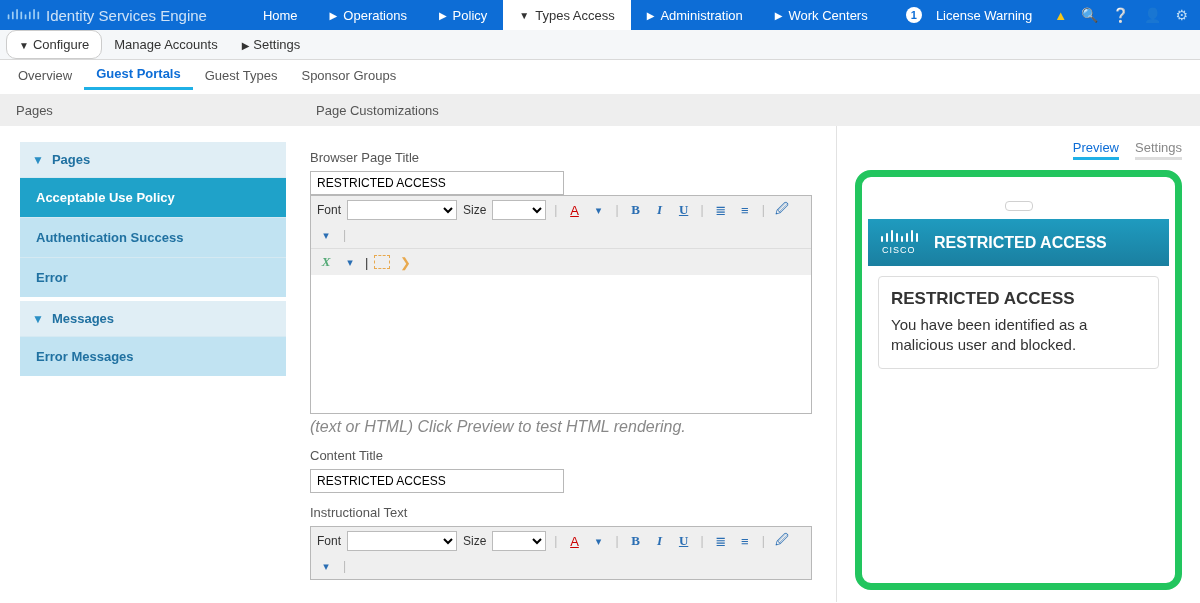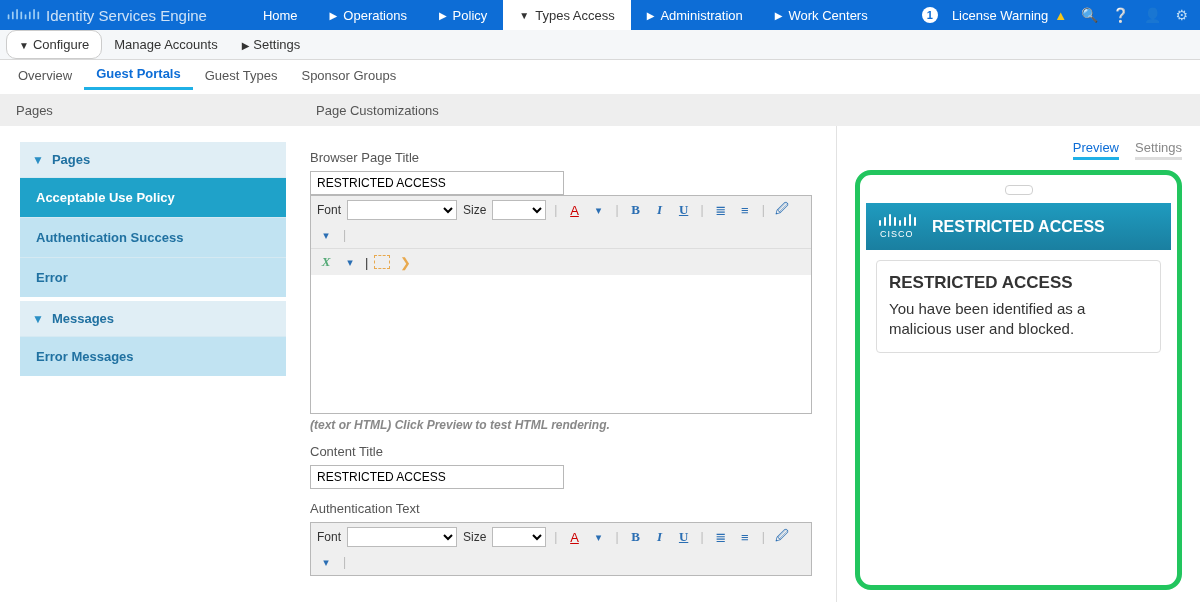--- a/index.html
+++ b/index.html
@@ -8,21 +8,21 @@
   .topbar { background:#0d6dd6; color:#fff; height:30px; display:flex; align-items:center; }
   .logo { width:34px; margin:0 6px 0 6px; }
   .barsvg { display:block; }
   .app-title { color:#cfe3f7; font-size:15px; margin-right:40px; }
   .topnav { display:flex; align-items:stretch; height:30px; }
   .topnav .item { display:flex; align-items:center; padding:0 16px; color:#fff; font-size:13px; cursor:pointer; }
   .topnav .item.active { background:#fff; color:#333; }
   .topnav .item .tri { margin-right:6px; font-size:10px; }
   .topbar .right { margin-left:auto; display:flex; align-items:center; gap:14px; padding-right:12px; }
   .badge { background:#fff; color:#0d6dd6; width:16px; height:16px; border-radius:50%; display:flex; align-items:center; justify-content:center; font-size:11px; font-weight:bold; }
-  .lw { color:#fff; font-size:13px; display:flex; align-items:center; gap:6px; }
+  .lw { color:#fff; font-size:13px; display:flex; align-items:center; gap:22px; }
   .warn { color:#f5c518; }
   .ticon { color:#bcdcf5; font-size:14px; }
   
   .subbar1 { height:30px; border-bottom:1px solid #d9d9d9; display:flex; align-items:center; background:#f5f7f9; padding-left:6px; }
   .subbar1 .item { padding:6px 12px; cursor:pointer; color:#333; font-size:13px; }
   .subbar1 .item.first { border:1px solid #ccc; border-radius:10px; background:#fff; }
   .subbar1 .tri { font-size:10px; margin-right:4px; }
   .subbar2 { height:30px; display:flex; align-items:center; padding-left:6px; background:#fff; }
   .subbar2 .item { padding:6px 12px; color:#555; cursor:pointer; font-size:13px; }
   .subbar2 .item.active { color:#0d6dd6; border-bottom:3px solid #1fb0e6; font-weight:bold; }
@@ -45,26 +45,26 @@
   .editor-wrap { border:1px solid #b8b8b8; }
   .toolbar { background:#efefef; display:flex; align-items:center; gap:6px; padding:4px 6px; flex-wrap:wrap; font-size:12px; }
   .toolbar .sep { color:#bbb; margin:0 2px; }
   .toolbar select { width:110px; height:20px; border:1px solid #bbb; background:#fff; }
   .toolbar select.size { width:54px; }
   .tbtn { display:inline-flex; align-items:center; justify-content:center; width:18px; height:18px; color:#2a6eb3; cursor:pointer; font-size:13px; }
   .tbtn.br { font-family:serif; font-weight:bold; }
   .tbtn.sm { font-size:11px; }
   .toolbar2 { background:#efefef; border-top:1px solid #ddd; display:flex; align-items:center; gap:6px; padding:4px 6px; }
   .edbox { min-height:138px; padding:6px; font-size:12px; color:#333; }
-  .hint { color:#888; font-style:italic; font-size:12px; margin-top:4px;font-weight:bold; }
+  .hint { color:#888; font-style:italic; font-size:16px; margin-top:4px; }
   .rightcol { width:364px; border-left:1px solid #e2e2e2; padding:12px 18px 12px 18px; }
   .rtabs { display:flex; justify-content:flex-end; gap:16px; font-size:13px; margin:2px 0 10px 0; }
   .rtabs .rtab { color:#888; border-bottom:3px solid #ddd; padding-bottom:2px; cursor:pointer; }
   .rtabs .rtab.active { color:#0d6dd6; border-bottom-color:#1fb0e6; }
-  .phone { border:5px solid #22c55e; border-radius:16px; padding:10px 6px; min-height:420px; }
+  .phone { border:7px solid #22c55e; border-radius:16px; padding:24px 6px; min-height:420px; }
   .notch { width:28px; height:10px; border:1px solid #d0d0d0; border-radius:4px; margin:0 auto 8px auto; }
   .banner { background:linear-gradient(to bottom,#1f9bbf,#1a7fa0); color:#fff; display:flex; align-items:center; padding:8px 10px; }
   .banner .btxt { font-size:16px; font-weight:bold; margin-left:10px; }
   .card { background:#fff; border:1px solid #ddd; border-radius:4px; margin:10px; padding:12px; }
   .card .ct { font-size:17px; font-weight:bold; color:#333; }
   .card .cb { font-size:15px; color:#333; margin-top:6px; line-height:1.35; }
   .clogo { width:46px; }
 </style>
 </head>
 <body>
@@ -196,21 +196,21 @@
         <span class="tbtn" style="border:1px dashed #e8a94f;width:16px;height:14px"></span>
         <span class="tbtn" style="color:#e8a94f">❯</span>
       </div>
       <div class="edbox" contenteditable="true" style=""></div>
     </div>
     <div class="hint">(text or HTML) Click Preview to test HTML rendering.</div>
 
     <div class="label">Content Title</div>
     <input class="txtin" value="RESTRICTED ACCESS" style="">
 
-    <div class="label">Authentication Text</div>
+    <div class="label">Instructional Text</div>
     <div class="editor-wrap">
       <div class="toolbar">
         <span>Font</span>
         <select></select>
         <span>Size</span>
         <select class="size"></select>
         <span class="sep">|</span>
         <span class="tbtn">
             <u style="color:#c00">A</u>
           </span>

